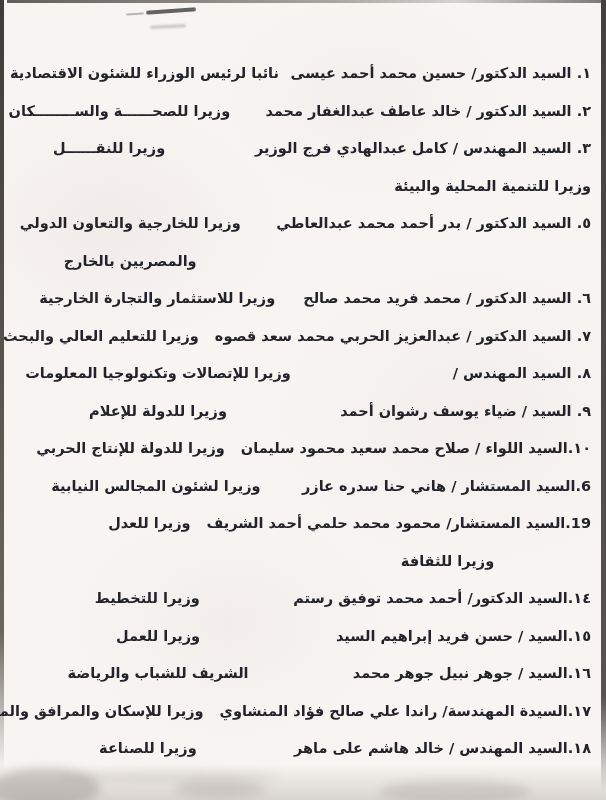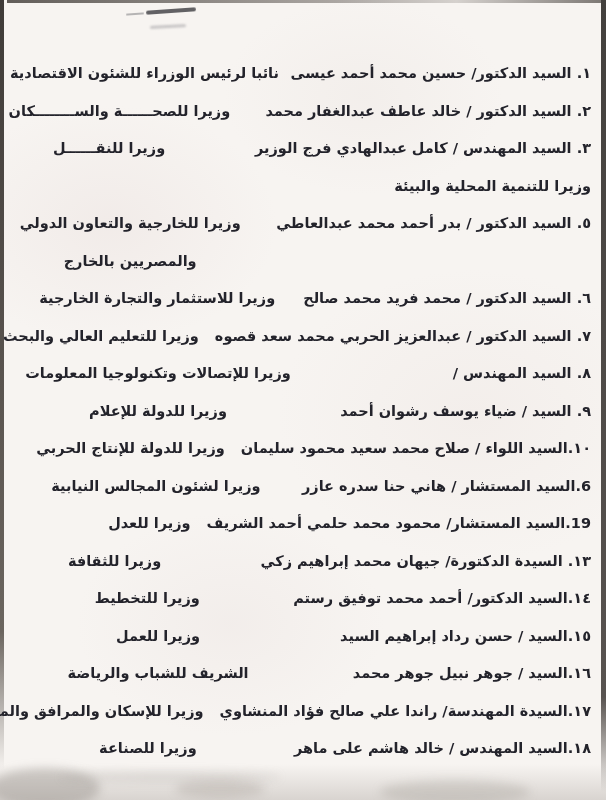--- a/index.html
+++ b/index.html
@@ -130,33 +130,32 @@
           <span class="role-line">وزيرا لشئون المجالس النيابية</span>
         </span>
       </div>
       <div class="line flow">
         <span class="who"><span class="num">19.</span><span>السيد المستشار/ محمود محمد حلمي أحمد الشريف</span></span>
         <span class="role">
           <span class="role-line">وزيرا للعدل</span>
         </span>
       </div>
       <div class="line cols">
-        <span class="who"><span class="num">١٣. </span><span>السيدة الدكتورة/ جيهان محمد إبراهيم زكي</span></span>
         <span class="role">
           <span class="role-line">وزيرا للثقافة</span>
         </span>
       </div>
       <div class="line cols">
         <span class="who"><span class="num">١٤.</span><span>السيد الدكتور/ أحمد محمد توفيق رستم</span></span>
         <span class="role">
           <span class="role-line">وزيرا للتخطيط</span>
         </span>
       </div>
       <div class="line cols">
-        <span class="who"><span class="num">١٥.</span><span>السيد / حسن رداد إبراهيم السيد</span></span>
+        <span class="who"><span class="num">١٥.</span><span>السيد / حسن فريد إبراهيم السيد</span></span>
         <span class="role">
           <span class="role-line">وزيرا للعمل</span>
         </span>
       </div>
       <div class="line cols">
         <span class="who"><span class="num">١٦.</span><span>السيد / جوهر نبيل جوهر محمد</span></span>
         <span class="role">
           <span class="role-line">الشريف للشباب والرياضة</span>
         </span>
       </div>

